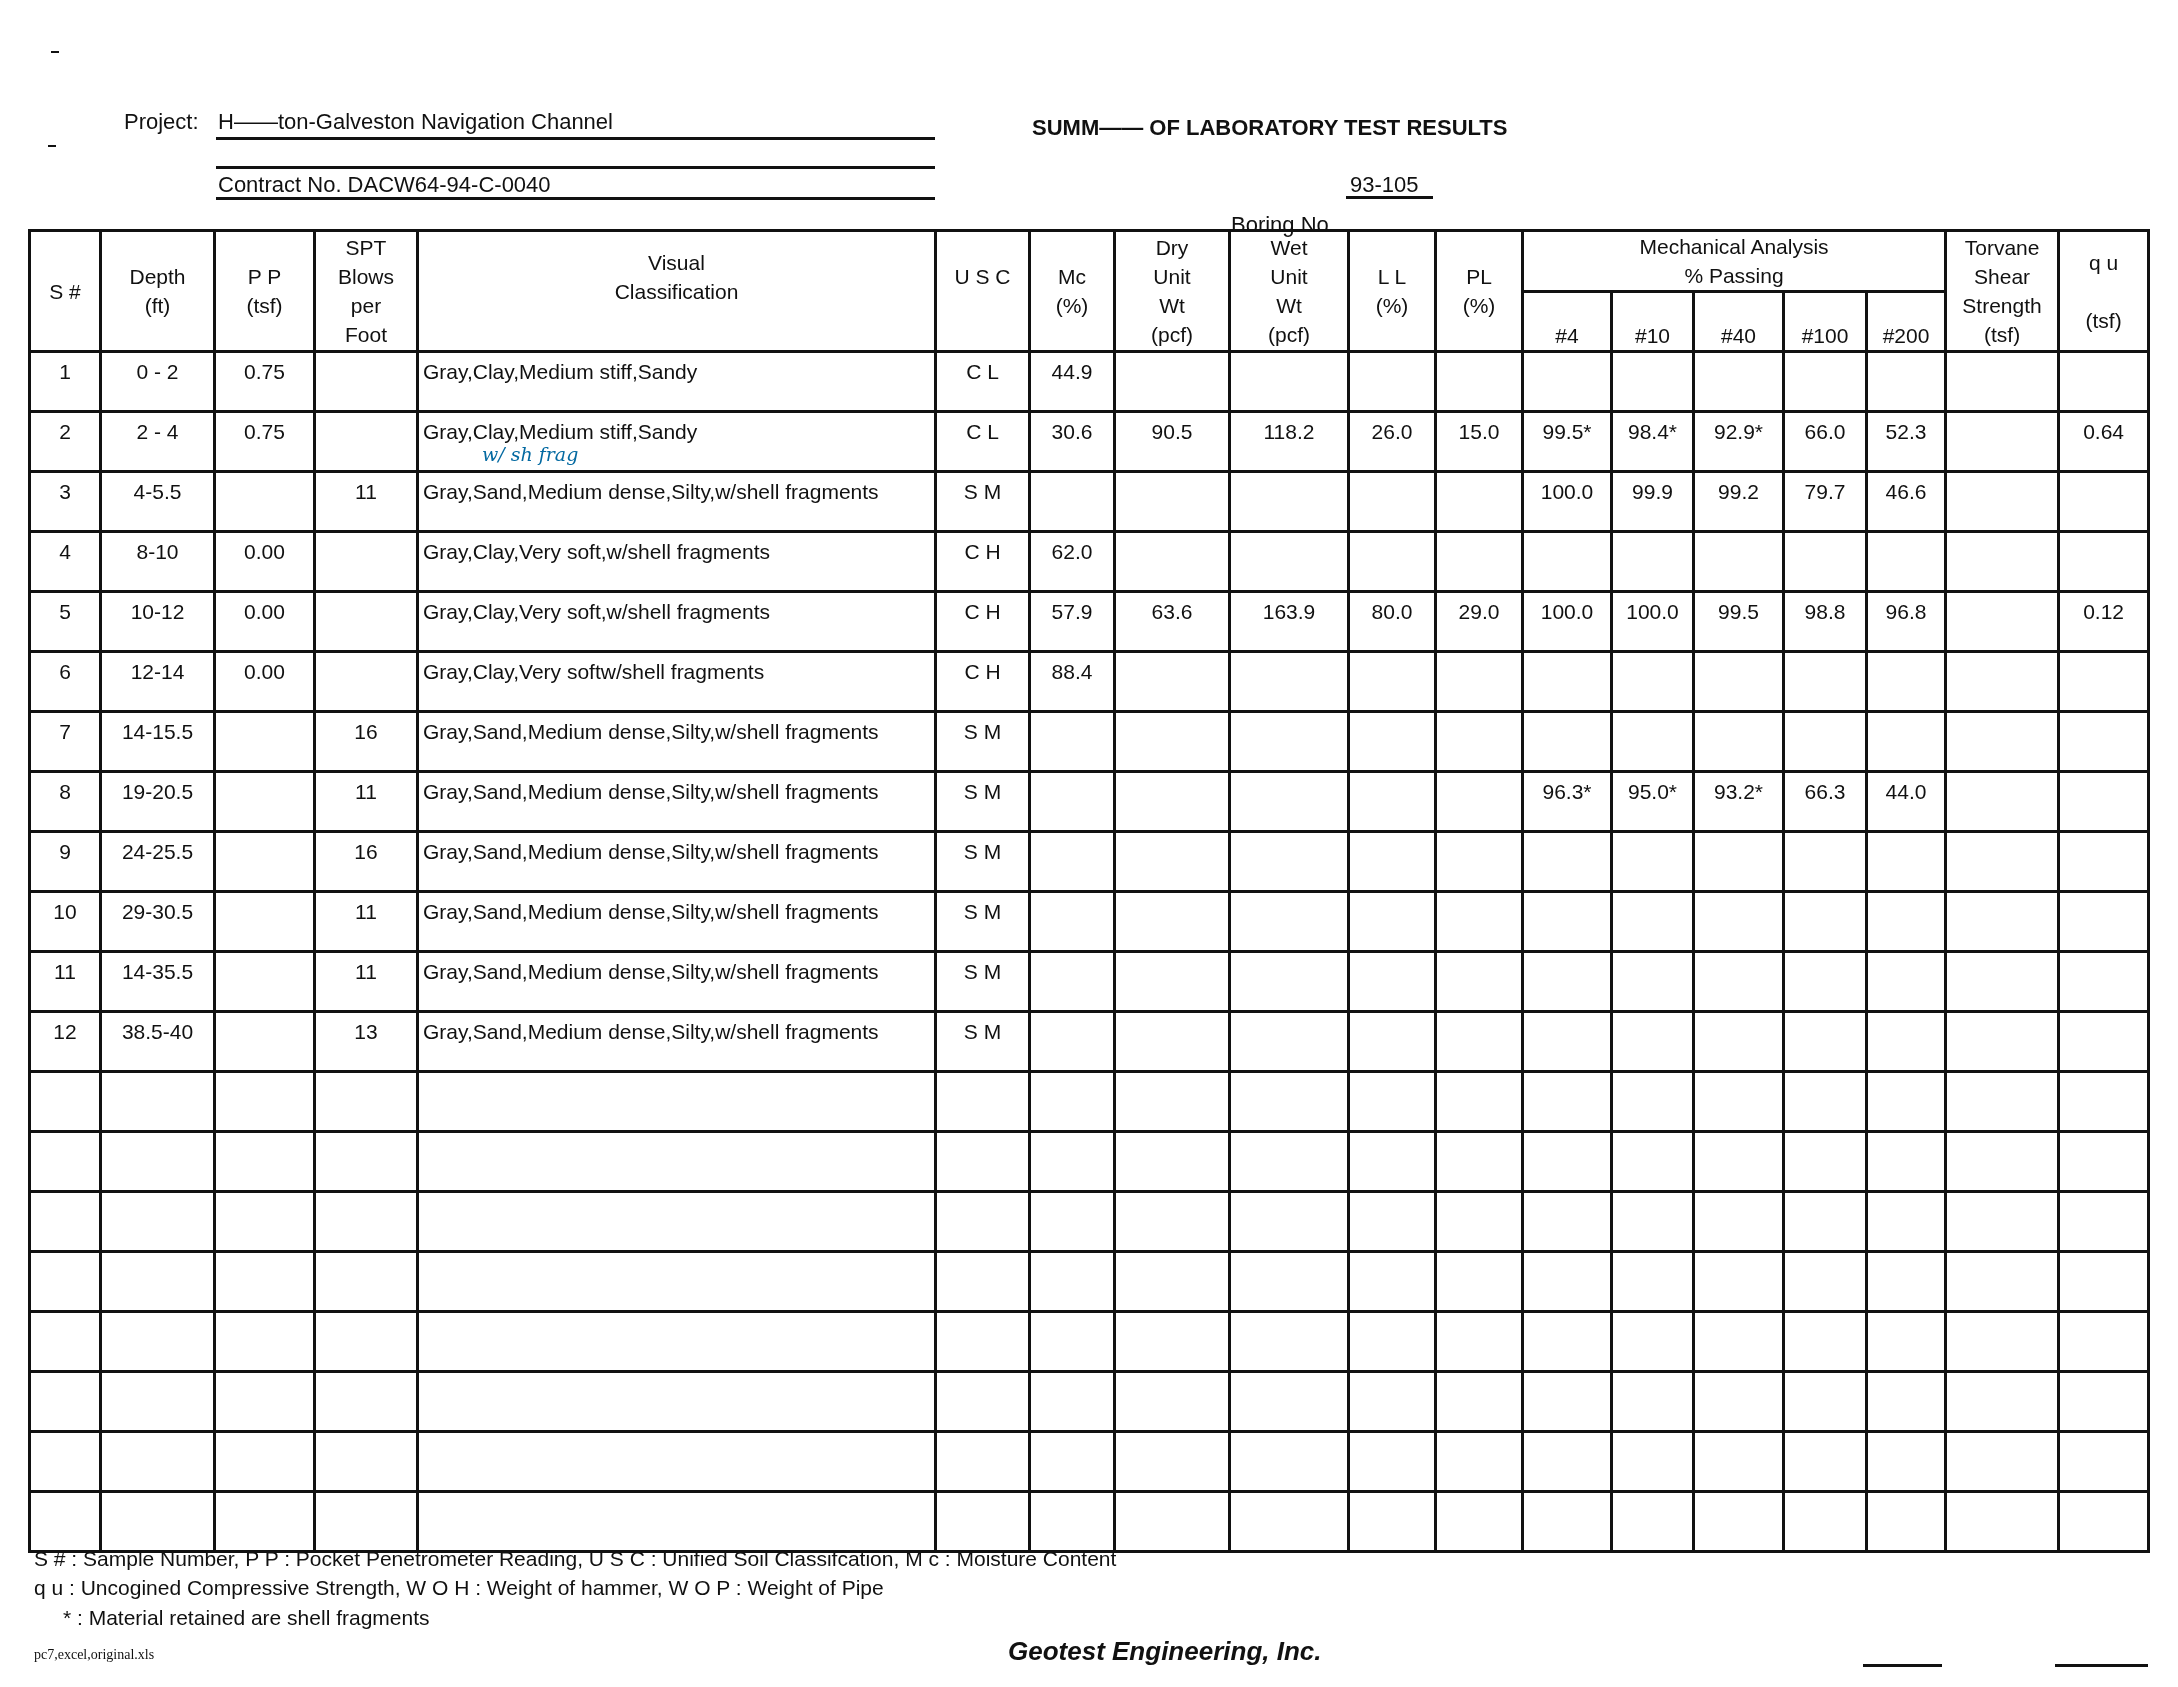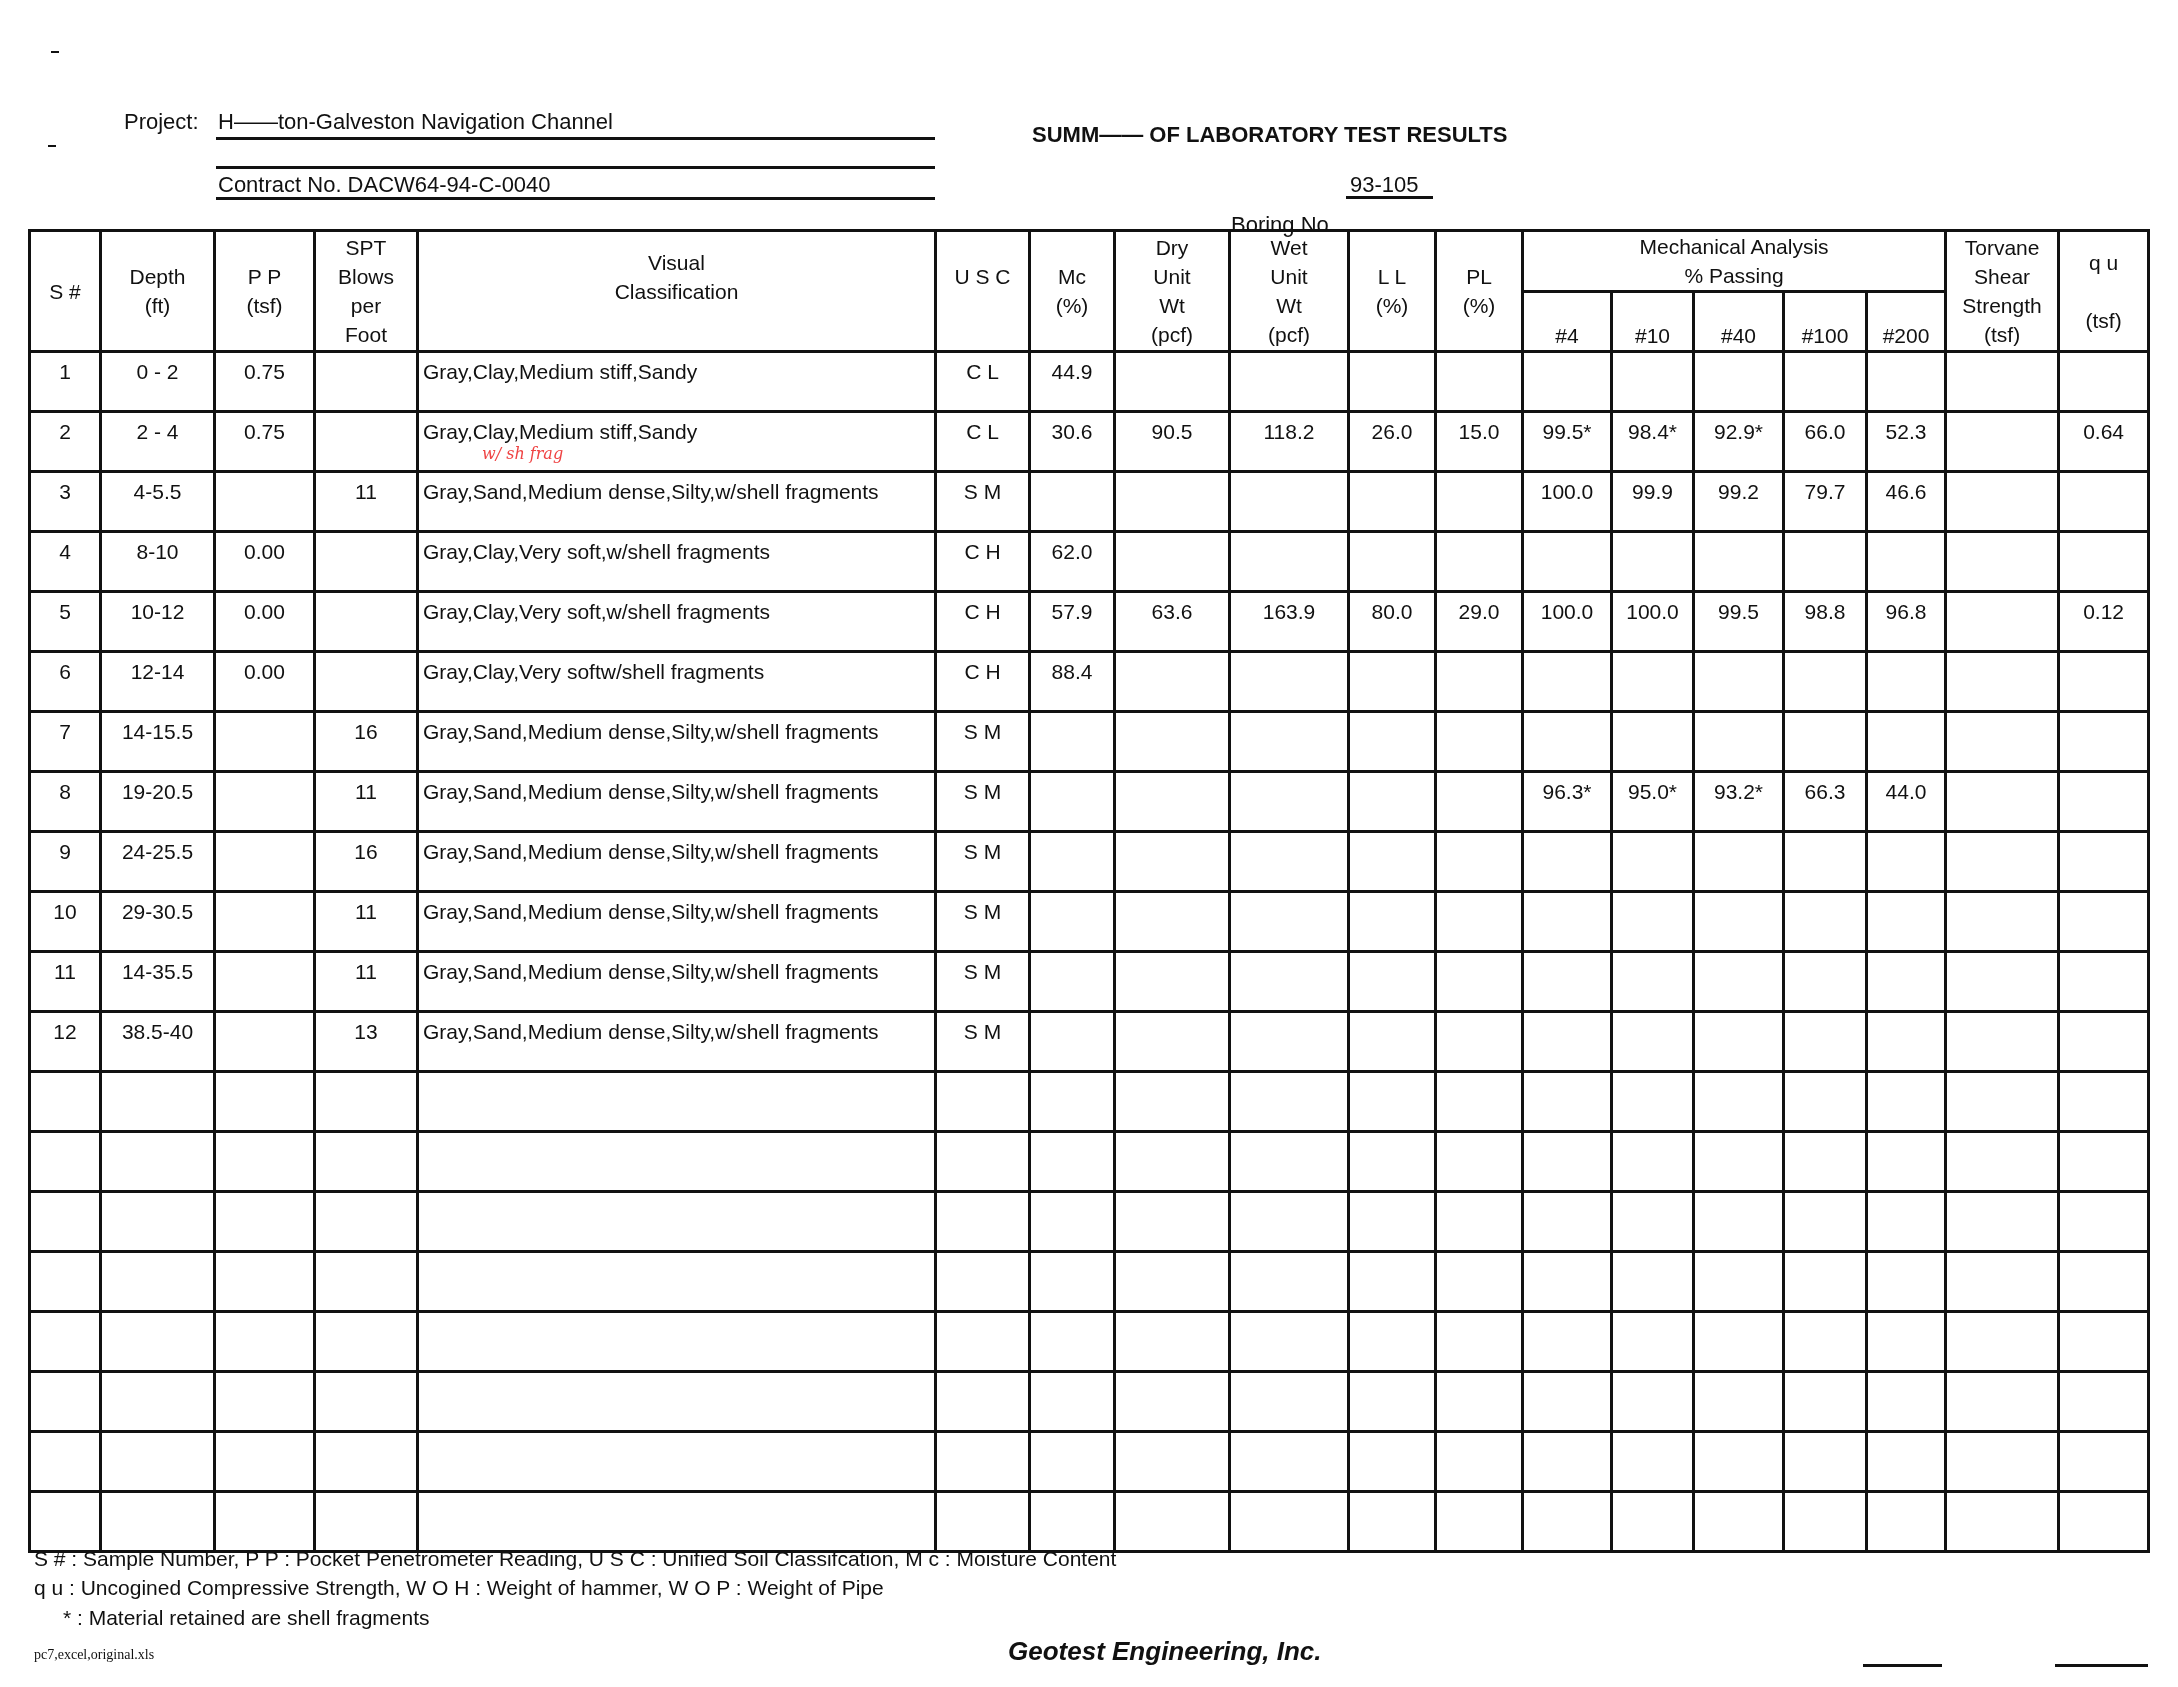--- a/index.html
+++ b/index.html
@@ -11,42 +11,42 @@
   .title { font-size:22px; font-weight:bold; white-space:nowrap; }
   #grid { position:absolute; left:28px; top:229px; width:2120px; height:1315px; }
   table.sheet { border-collapse:collapse; table-layout:fixed; width:2120px; }
   table.sheet td, table.sheet th { border:3px solid #111; padding:0; font-weight:normal;
       font-size:21px; line-height:29px; vertical-align:top; text-align:center; overflow:hidden; }
   table.sheet th { vertical-align:middle; }
   table.sheet tr.hdr1 th { height:57px; }
   table.sheet tr.hdr2 th { height:57px; }
   table.sheet tr.row td { height:53px; padding-top:4px; }
   td.vc { text-align:left !important; padding-left:4px !important; }
-  .hw { font-family:"DejaVu Serif", serif; font-style:italic; font-size:16px; display:block;
-        padding-left:59px; line-height:16px; color:#ef4444; }
+  .hw { font-family:"DejaVu Serif", serif; font-style:italic; font-size:19px; display:block;
+        padding-left:59px; line-height:16px; color:#0369a1; }
   .legend { font-size:21px; white-space:nowrap; }
   .filename { font-family:"Liberation Serif", serif; font-size:14px; }
   .company { font-size:26px; font-weight:bold; font-style:italic; white-space:nowrap; }
   .sigline { position:absolute; height:3px; background:#111; }
   .mark { position:absolute; background:#111; }
 </style>
 </head>
 <body>
 
 <div class="mark" style="left:51px;top:51px;width:8px;height:2px;"></div>
 <div class="mark" style="left:48px;top:145px;width:8px;height:2px;"></div>
 
 <div class="abs hdr-text" style="left:116px;top:109px;margin-left:8px;">Project:</div>
 <div class="abs hdr-text" style="left:218px;top:109px;">H——ton-Galveston Navigation Channel</div>
 <div class="uline" style="left:216px;top:137px;width:719px;"></div>
 <div class="uline" style="left:216px;top:166px;width:719px;"></div>
 <div class="abs hdr-text" style="left:218px;top:172px;">Contract No. DACW64-94-C-0040</div>
 <div class="uline" style="left:216px;top:197px;width:719px;"></div>
 
-<div class="abs title" style="left:1032px;top:122px;">SUMM—— OF LABORATORY TEST RESULTS</div>
+<div class="abs title" style="left:1032px;top:115px;">SUMM—— OF LABORATORY TEST RESULTS</div>
 <div class="abs hdr-text" style="left:1231px;top:172px;margin-top:40px;">Boring No.</div>
 <div class="abs hdr-text" style="left:1350px;top:172px;">93-105</div>
 <div class="uline" style="left:1346px;top:196px;width:87px;"></div>
 
 <div id="grid">
 <table class="sheet">
   <colgroup>
     <col style="width:71px">
         <col style="width:114px">
         <col style="width:100px">

